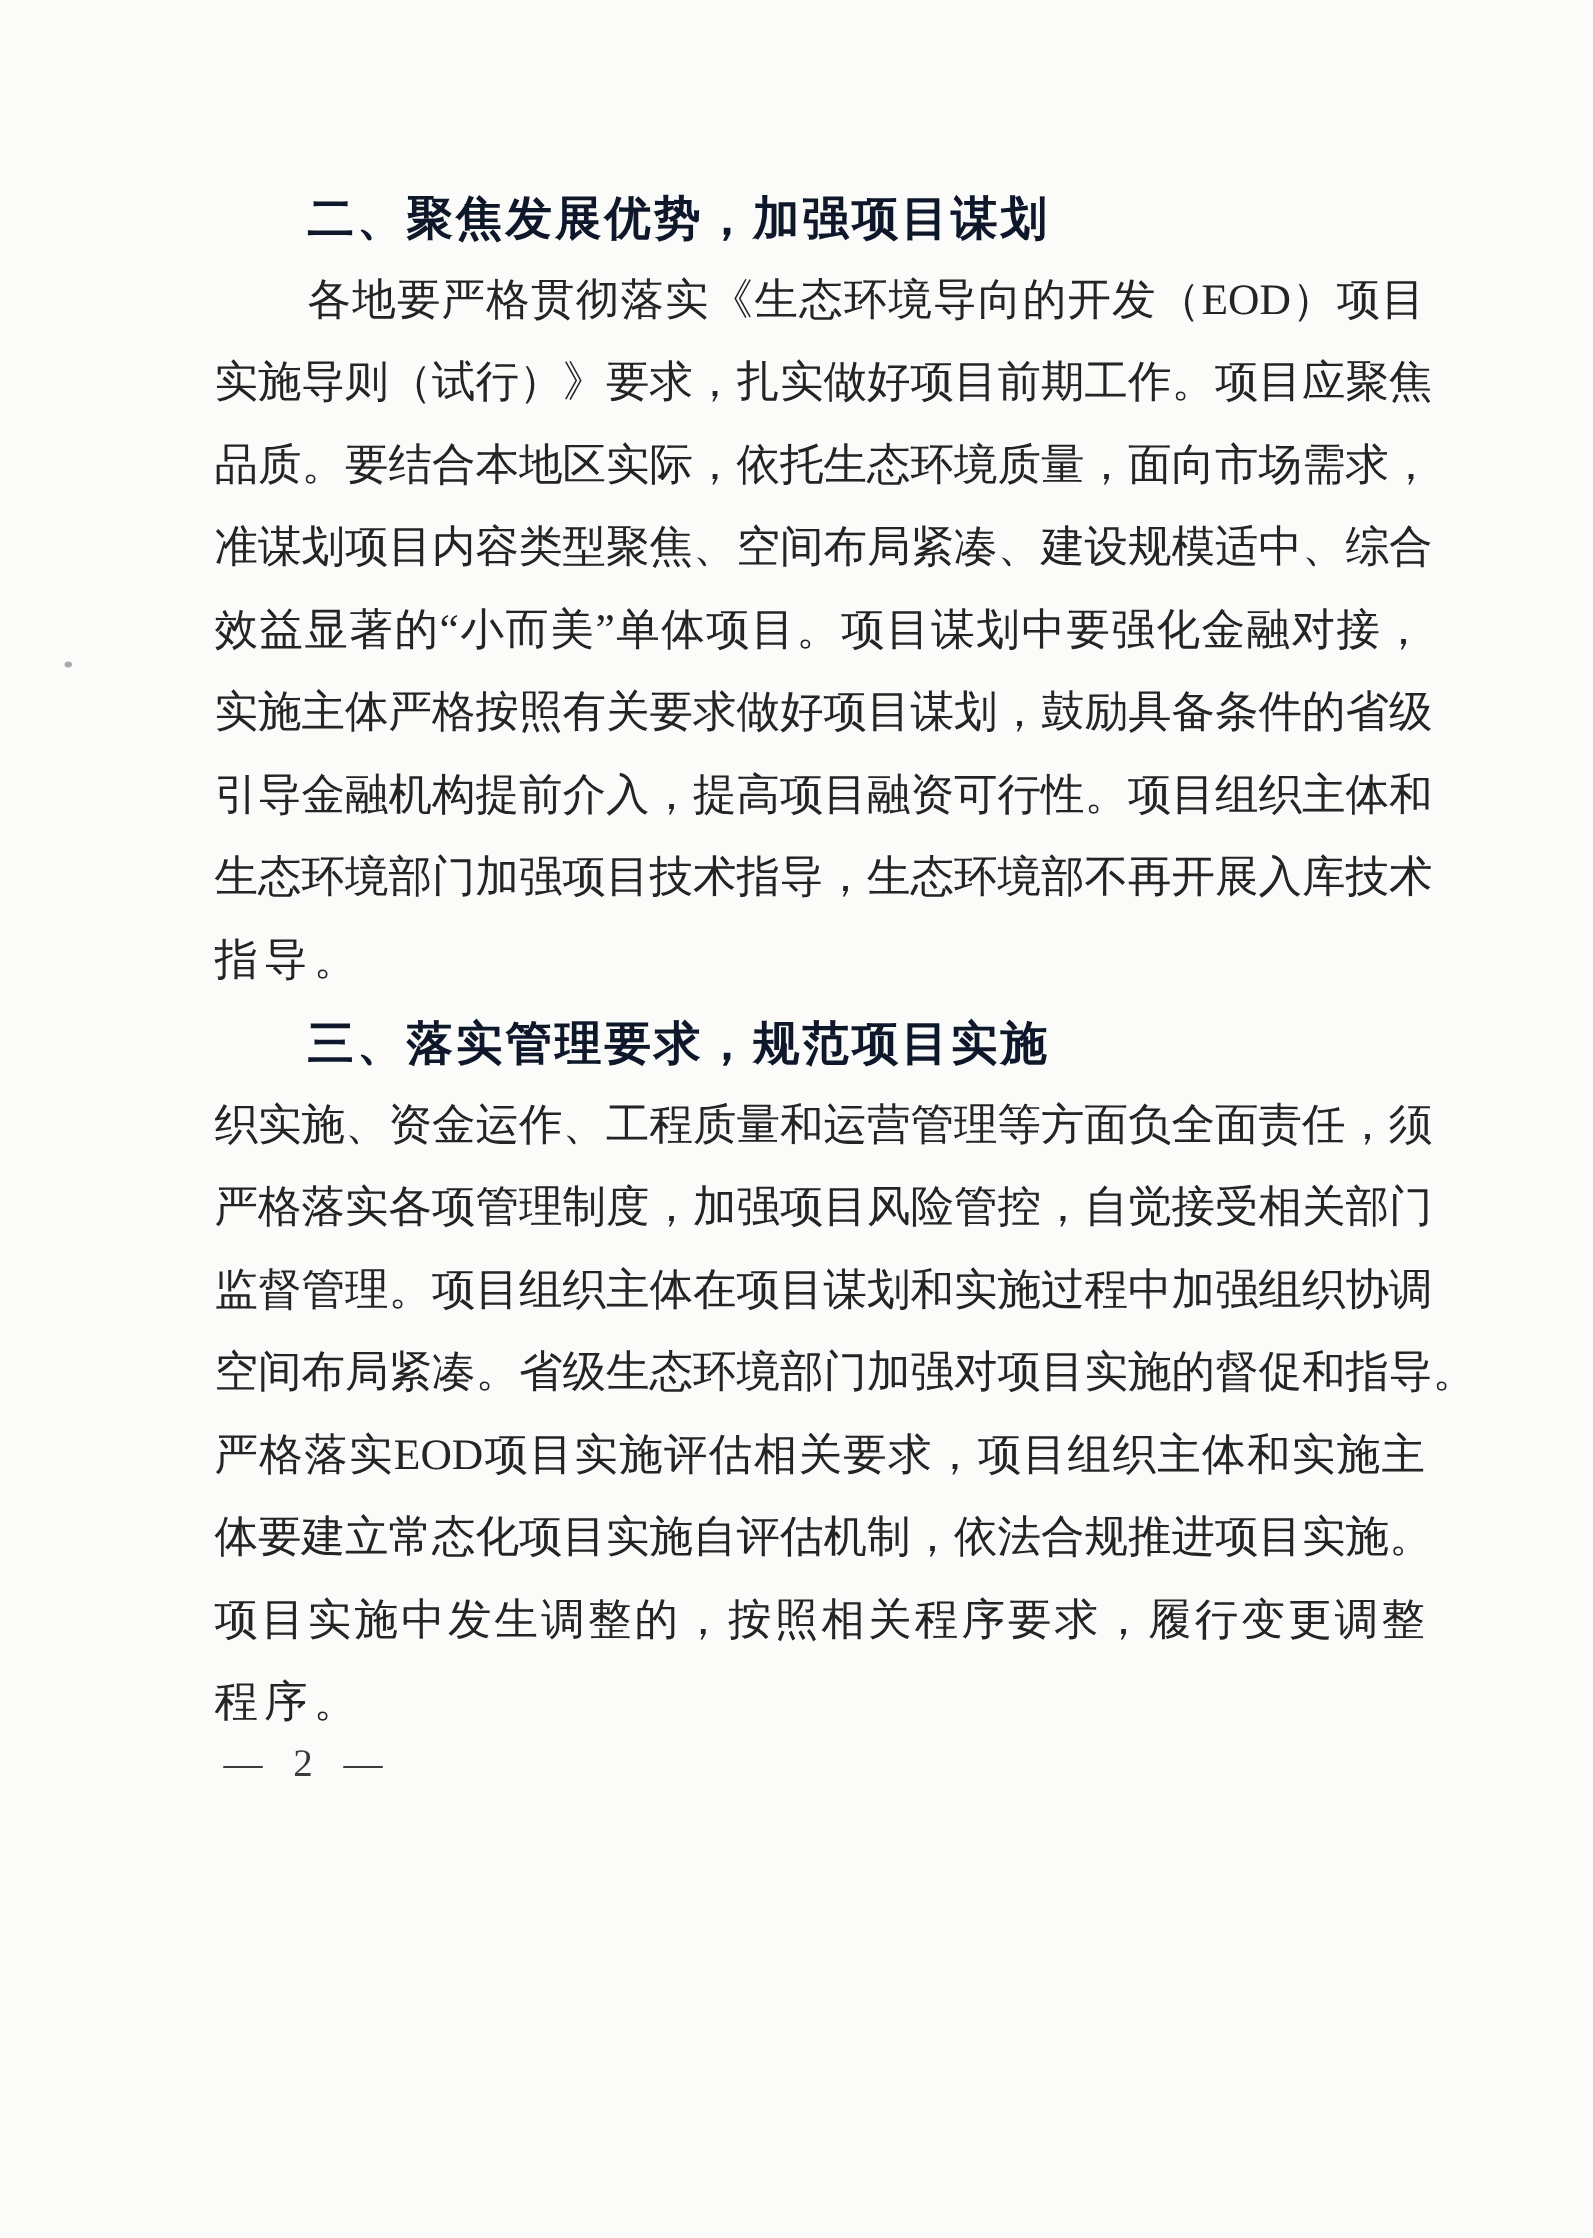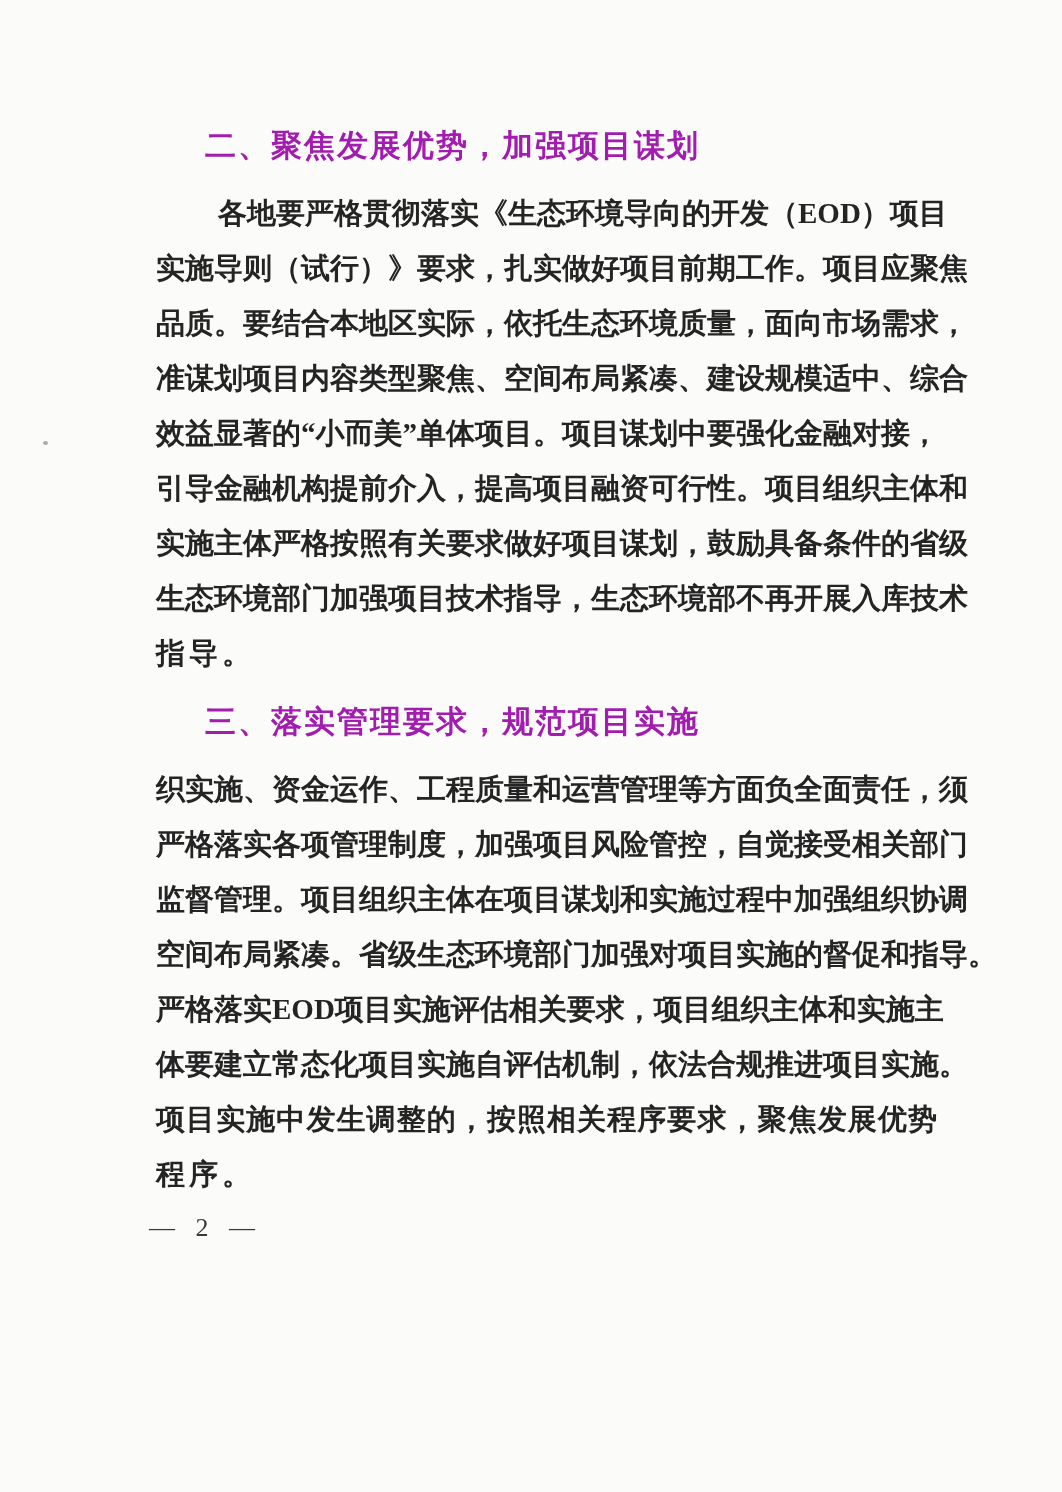--- a/index.html
+++ b/index.html
@@ -30,27 +30,26 @@
     opacity: 0.75;
   }
   .section-heading {
     margin: 0;
     height: 55px;
     line-height: 55px;
     padding-left: 62px;
     font-family: "Liberation Sans", "DejaVu Sans", sans-serif;
     font-size: 31px;
     font-weight: bold;
-    color: #a21caf;
+    color: #0f172a;
     letter-spacing: 2px;
     white-space: nowrap;
   }
   .paragraph {
-    margin: 13px;
-    font-weight: bold;
+    margin: 0;
   }
   .body-line {
     height: 55px;
     line-height: 55px;
     font-size: 29px;
     letter-spacing: 0;
     text-align: justify;
     text-align-last: justify;
     text-justify: inter-character;
     white-space: nowrap;
@@ -81,33 +80,33 @@
   <span class="scan-speck"></span>
 
   <h2 class="section-heading">二、聚焦发展优势，加强项目谋划</h2>
 
   <div class="paragraph">
     <div class="body-line indent">各地要严格贯彻落实《生态环境导向的开发（EOD）项目</div>
     <div class="body-line">实施导则（试行）》要求，扎实做好项目前期工作。项目应聚焦</div>
     <div class="body-line">品质。要结合本地区实际，依托生态环境质量，面向市场需求，</div>
     <div class="body-line">准谋划项目内容类型聚焦、空间布局紧凑、建设规模适中、综合</div>
     <div class="body-line">效益显著的“小而美”单体项目。项目谋划中要强化金融对接，</div>
+    <div class="body-line">实施主体严格按照有关要求做好项目谋划，鼓励具备条件的省级</div>
     <div class="body-line">引导金融机构提前介入，提高项目融资可行性。项目组织主体和</div>
-    <div class="body-line">实施主体严格按照有关要求做好项目谋划，鼓励具备条件的省级</div>
     <div class="body-line">生态环境部门加强项目技术指导，生态环境部不再开展入库技术</div>
     <div class="body-line flush">指导。</div>
   </div>
 
   <h2 class="section-heading">三、落实管理要求，规范项目实施</h2>
 
   <div class="paragraph">
     <div class="body-line">织实施、资金运作、工程质量和运营管理等方面负全面责任，须</div>
     <div class="body-line">严格落实各项管理制度，加强项目风险管控，自觉接受相关部门</div>
     <div class="body-line">监督管理。项目组织主体在项目谋划和实施过程中加强组织协调</div>
     <div class="body-line">空间布局紧凑。省级生态环境部门加强对项目实施的督促和指导。</div>
     <div class="body-line">严格落实EOD项目实施评估相关要求，项目组织主体和实施主</div>
     <div class="body-line">体要建立常态化项目实施自评估机制，依法合规推进项目实施。</div>
-    <div class="body-line">项目实施中发生调整的，按照相关程序要求，聚焦发展优势</div>
+    <div class="body-line">项目实施中发生调整的，按照相关程序要求，履行变更调整</div>
     <div class="body-line flush">程序。</div>
   </div>
 
   <div class="page-footer">— 2 —</div>
 </div>
 
 </body></html>

